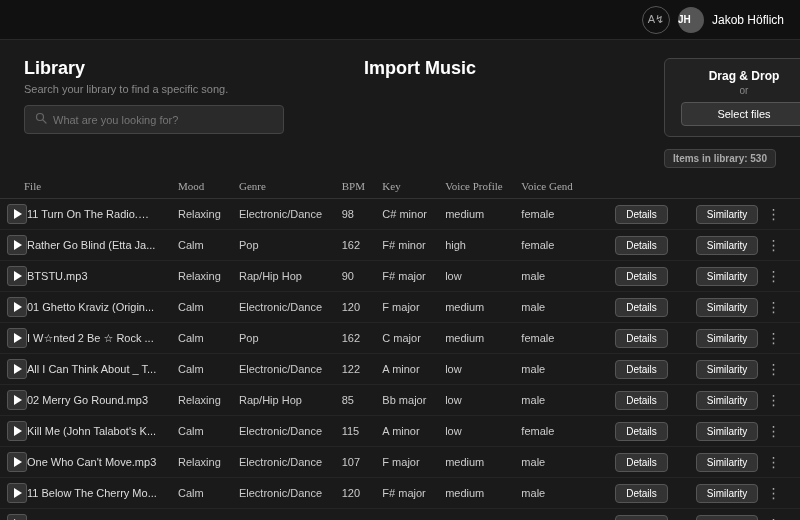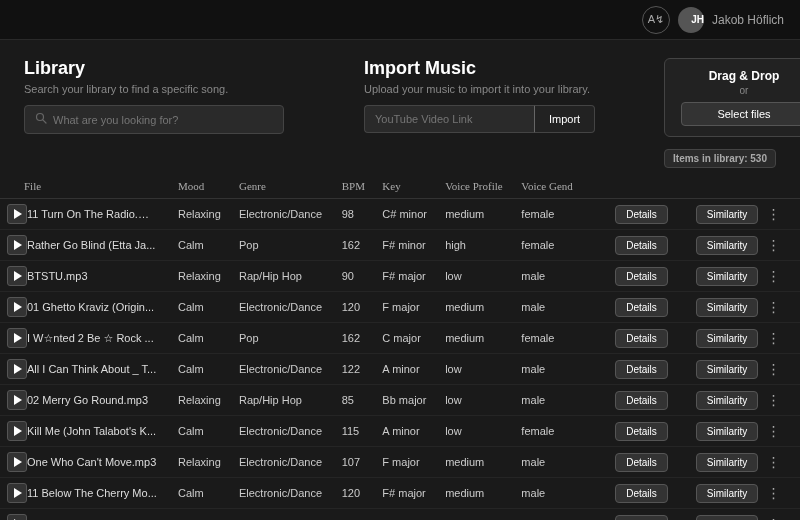--- a/index.html
+++ b/index.html
@@ -34,27 +34,27 @@
       font-size: 11px;
       color: #aaa;
     }
     .topbar-avatar {
       width: 26px;
       height: 26px;
       border-radius: 50%;
       background: #555;
       display: flex;
       align-items: center;
-      justify-content: flex-end;
+      justify-content: flex-start;
       font-size: 10px;
       font-weight: bold;
       color: #fff;
     }
     .topbar-username {
-      color: #a3a3a3;
+      color: #ffffff;
       font-size: 12px;
     }
     
     .main {
       display: flex;
       height: calc(520px - 40px);
       flex-direction: column;
     }
     
     .top-section {
@@ -298,25 +298,20 @@
             <circle cx="5" cy="5" r="3.5" stroke="#666" stroke-width="1.2"></circle>
             <line x1="7.8" y1="7.8" x2="11" y2="11" stroke="#666" stroke-width="1.2" stroke-linecap="round"></line>
           </svg>
         </span>
         <input type="text" placeholder="What are you looking for?" style="">
       </div>
     </div>
 
     <div class="import-section">
       <div class="section-title">Import Music</div>
-      <div class="section-subtitle">Upload your music to import it into your library.</div>
-      <div class="youtube-input-row">
-        <input class="youtube-input" type="text" placeholder="YouTube Video Link" style="">
-        <button class="import-btn">Import</button>
-      </div>
     </div>
 
     <div class="drag-drop-box">
       <div class="drag-drop-title">Drag &amp; Drop</div>
       <div class="drag-drop-or">or</div>
       <button class="select-files-btn">Select files</button>
     </div>
   </div>
 
   <div class="items-count-row">

